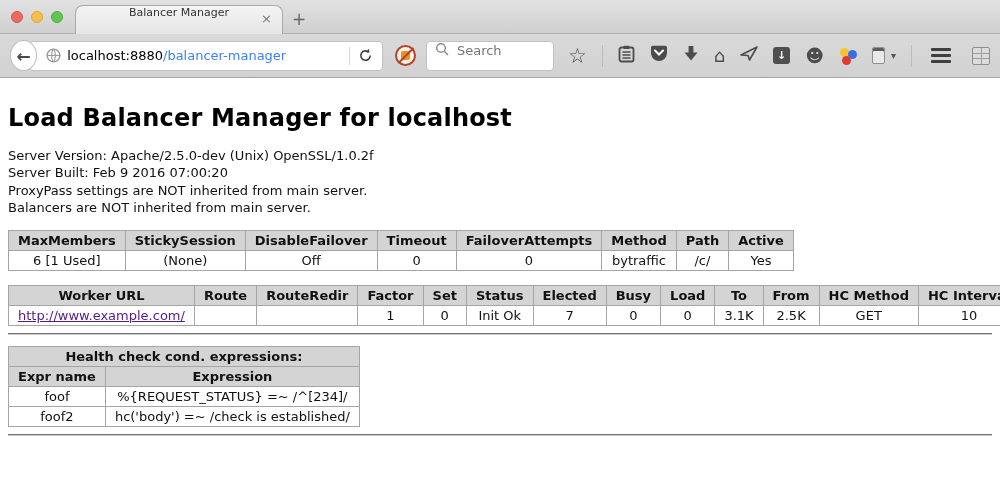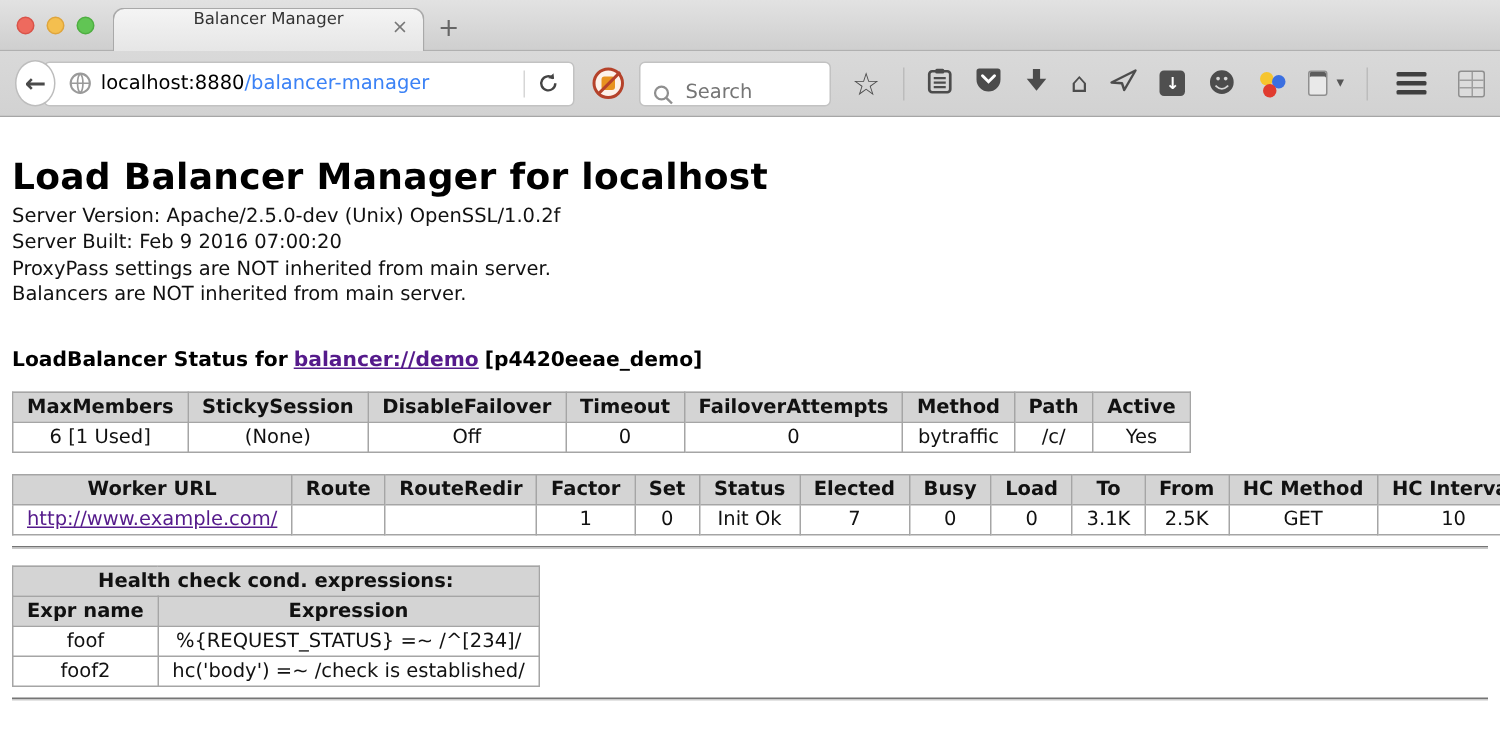--- a/index.html
+++ b/index.html
@@ -59,21 +59,21 @@
   .flashblock {
     position:relative; width:21px; height:21px; margin:0 10px 0 12px;
     border:2px solid #b5422a; border-radius:50%; background:#fdf2ea; flex:none;
   }
   .flashblock .blob { position:absolute; left:4px; top:4px; width:9px; height:9px; background:#e8931f; border-radius:2px; }
   .flashblock .slash { position:absolute; left:8px; top:-2px; width:2px; height:21px; background:#b5422a; transform:rotate(45deg); }
 
   .searchbar {
     width:134px; height:30px; background:#fff;
     border:1px solid #c2c2c2; border-radius:4px;
-    display:flex; align-items:flex-end; padding:0 8px; gap:6px;
+    display:flex; align-items:flex-start; padding:0 8px; gap:6px;
   }
   .searchbar input {
     border:none; outline:none; width:90px; font-size:13px;
     font-family:"DejaVu Sans","Liberation Sans",sans-serif; color:#333; background:transparent;
   }
 
   .tb-icons { display:flex; align-items:center; margin-left:14px; gap:15px; color:#555; }
   .tb-sep { width:1px; height:22px; background:#bcbcbc; }
   .glyph-icon { font-size:18px; line-height:18px; color:#4c4c4c; }
   .star-glyph { font-size:21px; }
@@ -99,21 +99,21 @@
     background:
       linear-gradient(#9f9f9f,#9f9f9f) 0 5px/100% 1px no-repeat,
       linear-gradient(#9f9f9f,#9f9f9f) 0 10px/100% 1px no-repeat,
       linear-gradient(#9f9f9f,#9f9f9f) 8px 0/1px 100% no-repeat,
       #dcdcdc;
   }
 
   
   .page { padding:0 8px; background:#fff; }
   .page h1 { font-size:24px; margin:26px 0 0 0; color:#000; letter-spacing:0.2px; }
-  .info { margin-top:4px; }
+  .info { margin-top:15px; }
   .info p { margin:0; font-size:13px; line-height:17.4px; color:#111; }
   .status-heading { margin:26px 0 0 0; font-size:13.5px; font-weight:bold; color:#000; }
   .status-heading a { color:#551a8b; margin:0 4px; }
   .page table { border-collapse:collapse; font-size:13px; }
   .page th, .page td {
     border:1px solid #a5a5a5; padding:2px 9px; text-align:center; white-space:nowrap; color:#111;
   }
   .page th { background:#d4d4d4; }
   .balancer-table { margin-top:13px; }
   .worker-table { margin-top:14px; width:964px; }
@@ -225,23 +225,20 @@
 <div class="page">
   <h1>Load Balancer Manager for localhost</h1>
 
   <div class="info">
     <p>Server Version: Apache/2.5.0-dev (Unix) OpenSSL/1.0.2f</p>
     <p>Server Built: Feb 9 2016 07:00:20</p>
     <p>ProxyPass settings are NOT inherited from main server.</p>
     <p>Balancers are NOT inherited from main server.</p>
   </div>
 
-  <div class="status-heading">
-    <span>LoadBalancer Status for</span><a href="#">balancer://demo</a><span>[p4420eeae_demo]</span>
-  </div>
 
   <table class="balancer-table">
     <tbody>
         <tr>
       <th>MaxMembers</th>
       <th>StickySession</th>
       <th>DisableFailover</th>
       <th>Timeout</th>
       <th>FailoverAttempts</th>
       <th>Method</th>

